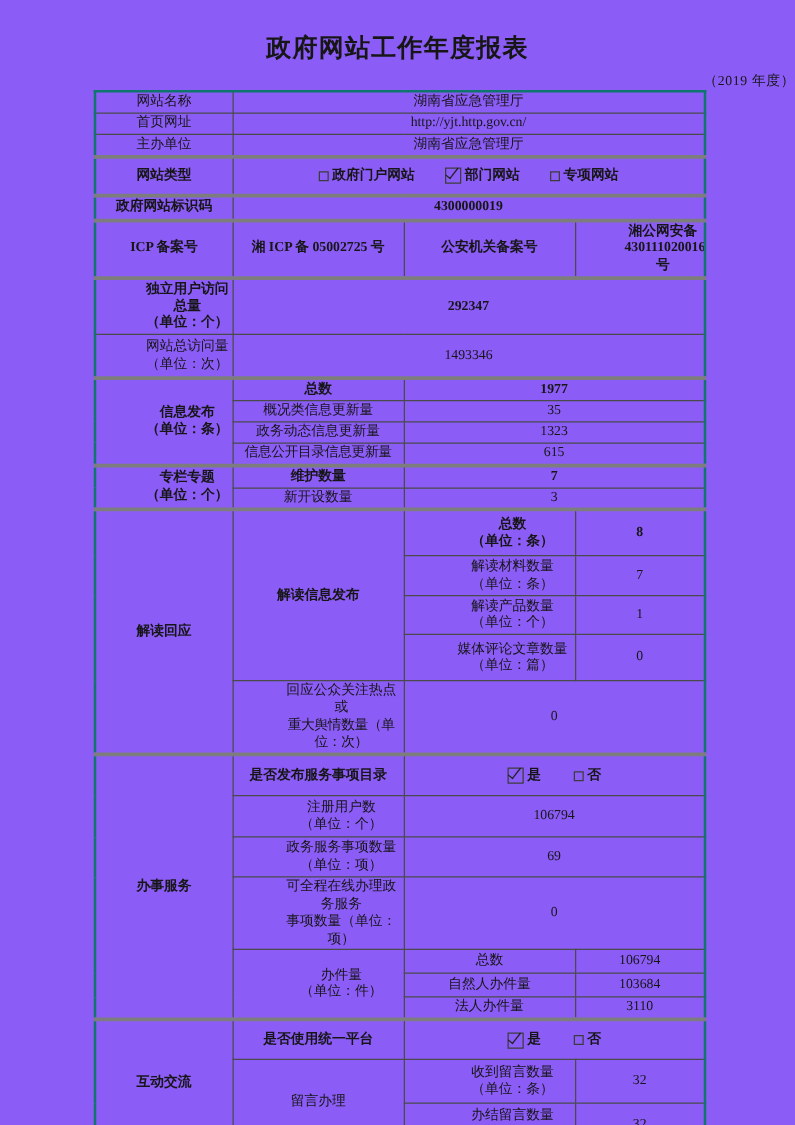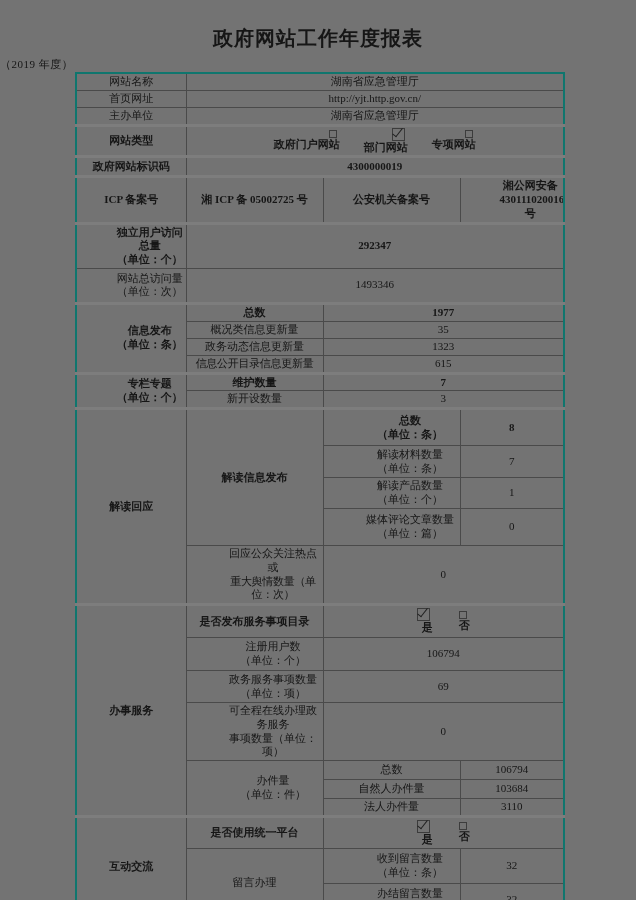--- a/index.html
+++ b/index.html
@@ -1,41 +1,41 @@
 <!DOCTYPE html>
 <html><head>
 <meta charset="utf-8">
 <style>
   html,body { margin:0; padding:0; background:#ffffff; }
   .page {
-    position:relative; width:636px; height:900px; background:#737373;
+    position:relative; width:636px; height:900px; background:#8b5cf6;
     font-family:"Liberation Serif","DejaVu Serif",serif; color:#161616;
     overflow:hidden;
   }
   .title { padding-top:25px; margin:0; text-align:center; font-size:20px; font-weight:bold; letter-spacing:1px; }
-  .subtitle { margin-top:5px; text-align:left; font-size:11px; letter-spacing:0.5px; }
+  .subtitle { margin-top:5px; text-align:right; font-size:11px; letter-spacing:0.5px; }
   .report-unit { margin:9px 0 4px 118px; font-size:11px; }
   table.report {
     border-collapse:collapse; table-layout:fixed;
     margin-left:75px; width:488px;
     border:2px solid #0f766e;
   }
   td {
     border:1px solid #4a4a4a;
     text-align:center; vertical-align:middle;
     font-size:11px; line-height:1.25; padding:1px 2px;
     overflow:hidden;
   }
   tr.sep > td { border-top:3px solid #7d7d7d;font-weight:bold; }
   .l { display:block;margin-left:37px; }
   .tight { letter-spacing:-0.3px; }
   .opts, .yesno { display:flex; justify-content:center; align-items:center; }
   .opts { gap:24px; }
   .yesno { gap:26px; }
-  .opt { display:inline-flex; align-items:flex-end; white-space:nowrap;flex-direction:column; }
+  .opt { display:inline-flex; align-items:center; white-space:nowrap; }
   .cbu {
     display:inline-block; width:6px; height:6px;
     border:1px solid #3c3c3c; margin-right:3px; flex:none;
   }
   .cbx {
     display:inline-block; width:11px; height:11px;
     border:1px solid #3c3c3c; margin-right:3px; position:relative; flex:none;
   }
   .cbx::after {
     content:""; position:absolute; left:2.5px; top:-3px;

